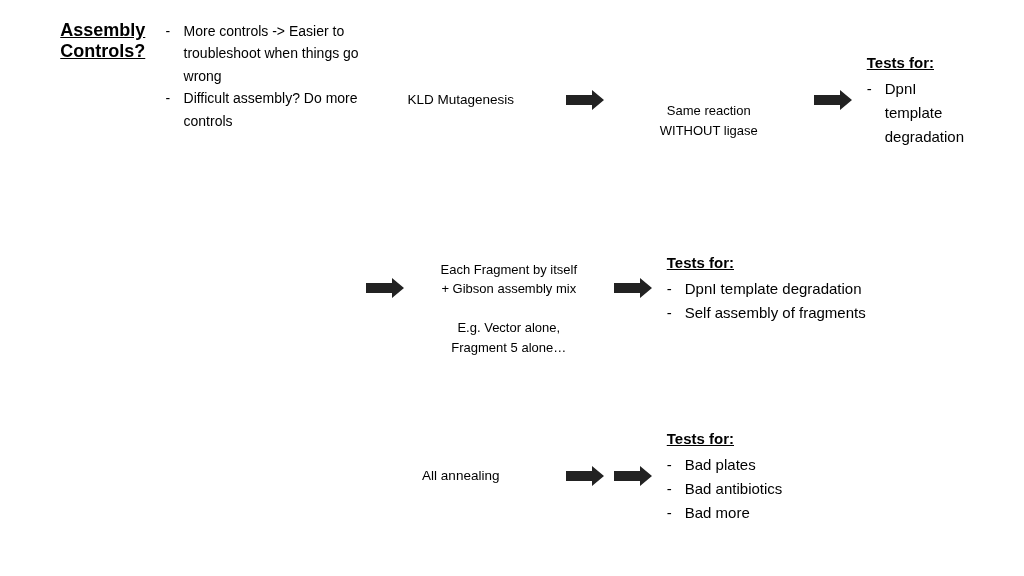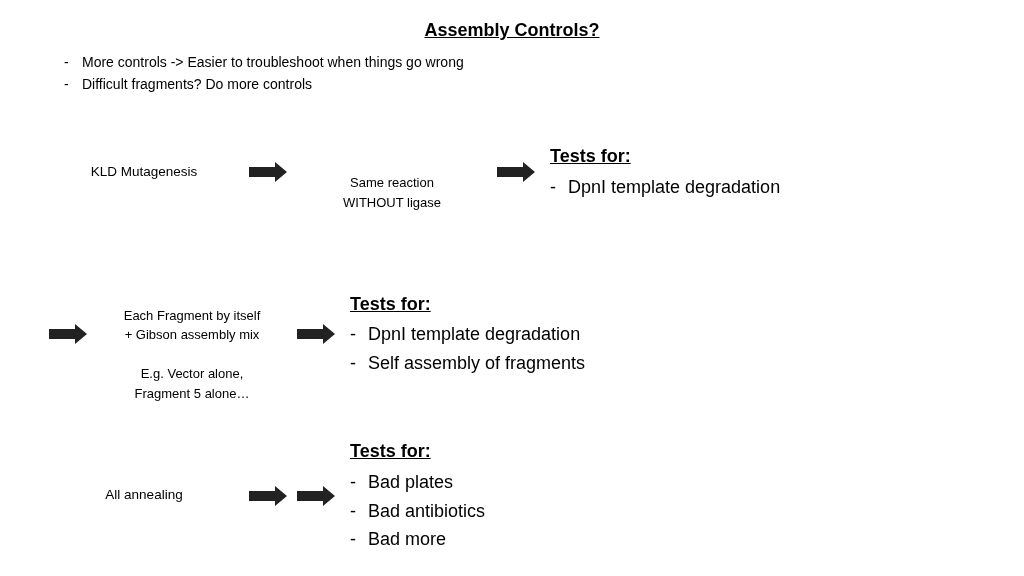--- a/index.html
+++ b/index.html
@@ -8,23 +8,23 @@
       height: 576px;
       background: #fff;
       font-family: 'Arial', sans-serif;
       font-size: 14px;
       color: #000;
       overflow: hidden;
     }
     .page {
       width: 1024px;
       height: 576px;
-      padding: 20px 44px;
-      display: flex;
-      flex-direction: column;
+      padding: 20px 60px;
+      display: flex;
+      flex-direction: row;
     }
     .title {
       text-align: center;
       font-size: 18px;
       font-weight: bold;
       text-decoration: underline;
       margin-bottom: 10px;
     }
     .bullets {
       margin-left: 20px;
@@ -70,21 +70,21 @@
     .col-mid {
       width: 200px;
       text-align: center;
       font-size: 13px;
       line-height: 1.5;
       padding: 4px;
       margin-top: 41px;
     }
     .col-right {
       flex: 1;
-      font-size: 18px;
+      font-size: 15px;
       line-height: 1.6;
       padding-left: 10px;
     }
     .col-right .tests-title {
       font-weight: bold;
       text-decoration: underline;
       margin-bottom: 2px;
     }
     .col-right .test-item {
       display: flex;
@@ -101,21 +101,21 @@
 
   <div class="title">Assembly Controls?</div>
 
   <div class="bullets">
     <div class="bullet-item">
       <span class="bullet-dash">-</span>
       <span>More controls -&gt; Easier to troubleshoot when things go wrong</span>
     </div>
     <div class="bullet-item">
       <span class="bullet-dash">-</span>
-      <span>Difficult fragments? Do more controls</span>
+      <span>Difficult assembly? Do more controls</span>
     </div>
   </div>
 
   <div class="rows-container">
 
     <div class="row">
       <div class="col-left">
         <span style="white-space:pre-line;">KLD Mutagenesis</span>
       </div>
       <div class="arrow">

